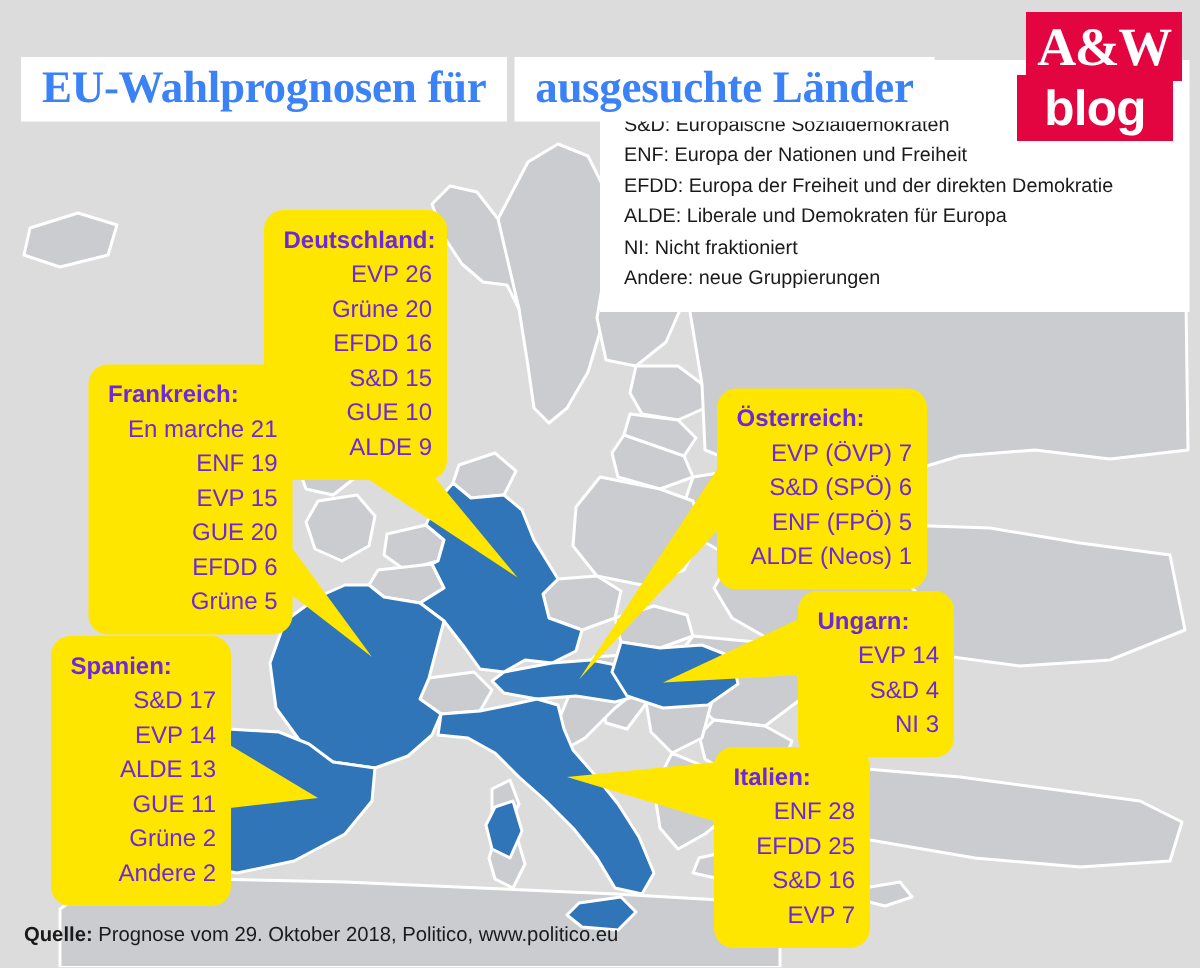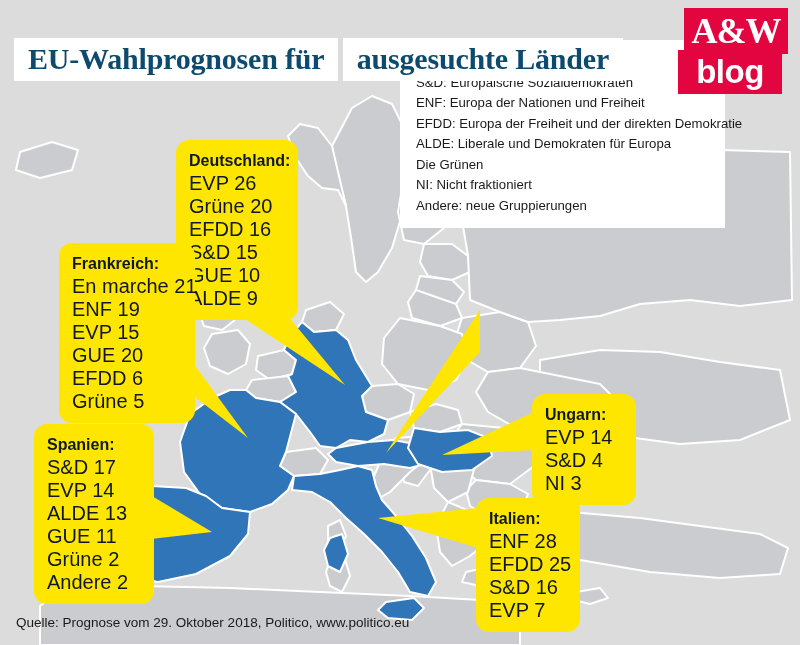--- a/index.html
+++ b/index.html
@@ -27,37 +27,37 @@
   
   #title-block {
     position: absolute;
     left: 14px;
     top: 36px;
     z-index: 30;
   }
   .title-line {
     display: inline-block;
     background: #ffffff;
-    color: #0c4a6e;
+    color: #3b82f6;
     font-family: "Liberation Serif", serif;
     font-size: 30px;
     font-weight: 700;
     line-height: 1.0;
     padding: 6px 14px 7px 14px;
     white-space: nowrap;
     letter-spacing: -0.2px;
   }
   #title-line-2 { margin-top: 2px; }
 
   
   #legend-box {
     position: absolute;
     left: 400px;
     top: 40px;
-    width: 325px;
+    width: 393px;
     background: #ffffff;
     padding: 12px 14px 12px 16px;
     box-sizing: border-box;
     z-index: 25;
   }
   .legend-row {
     font-size: 13.2px;
     color: #1a1a1a;
     line-height: 20.5px;
     white-space: nowrap;
@@ -100,33 +100,34 @@
   }
 
   
   .callout {
     position: absolute;
     background: #ffe600;
     border-radius: 13px;
     padding: 9px 10px 10px 13px;
     box-sizing: border-box;
     z-index: 20;
-    color: #0f172a;
+    color: #6d28d9;
   }
   .callout-title {
     font-size: 16px;
     font-weight: 700;
     line-height: 23px;
     white-space: nowrap;
   }
   .callout-row {
-    font-size: 20px;
+    font-size: 16px;
     font-weight: 400;
     line-height: 23px;
     white-space: nowrap;
+    text-align: right;
   }
 
   
   #pointer-layer {
     position: absolute;
     left: 0; top: 0;
     width: 800px; height: 645px;
     z-index: 15;
     pointer-events: none;
   }
@@ -134,21 +135,21 @@
   
   #source-line {
     position: absolute;
     left: 16px;
     top: 615px;
     font-size: 13.5px;
     color: #1a1a1a;
     z-index: 30;
     white-space: nowrap;
   }
-  #source-label { font-weight: 400; }
+  #source-label { font-weight: 700; }
 </style>
 </head>
 <body>
 
 <div id="infographic">
 
   <svg id="map-layer" viewBox="0 0 800 645" preserveAspectRatio="none">
     <rect x="0" y="0" width="800" height="645" fill="#dcdcdc"></rect>
 
     <g fill="#cbcccf" stroke="#ffffff" stroke-width="2" stroke-linejoin="round">
@@ -253,21 +254,20 @@
     <div class="title-line" id="title-line-1">EU-Wahlprognosen für</div>
     <div class="title-line" id="title-line-2">ausgesuchte Länder</div>
   </div>
 
   <div id="legend-box">
     <div class="legend-row">EVP: Europäische Volkspartei</div>
     <div class="legend-row">S&amp;D: Europäische Sozialdemokraten</div>
     <div class="legend-row">ENF: Europa der Nationen und Freiheit</div>
     <div class="legend-row">EFDD: Europa der Freiheit und der direkten Demokratie</div>
     <div class="legend-row">ALDE: Liberale und Demokraten für Europa</div>
-    <div class="legend-row">Die Grünen</div>
     <div class="legend-row">NI: Nicht fraktioniert</div>
     <div class="legend-row">Andere: neue Gruppierungen</div>
   </div>
 
   <div id="logo">
     <div id="logo-aw">A&amp;W</div>
     <div id="logo-blog">blog</div>
   </div>
 
   <div class="callout" id="callout-deutschland" style="left:176px; top:140px; width:122px;">
@@ -293,20 +293,27 @@
   <div class="callout" id="callout-spanien" style="left:34px; top:424px; width:120px;">
     <div class="callout-title">Spanien:</div>
     <div class="callout-row">S&amp;D 17</div>
     <div class="callout-row">EVP 14</div>
     <div class="callout-row">ALDE 13</div>
     <div class="callout-row">GUE 11</div>
     <div class="callout-row">Grüne 2</div>
     <div class="callout-row">Andere 2</div>
   </div>
 
+  <div class="callout" id="callout-oesterreich" style="left:478px; top:259px; width:140px;">
+    <div class="callout-title">Österreich:</div>
+    <div class="callout-row">EVP (ÖVP) 7</div>
+    <div class="callout-row">S&amp;D (SPÖ) 6</div>
+    <div class="callout-row">ENF (FPÖ) 5</div>
+    <div class="callout-row">ALDE (Neos) 1</div>
+  </div>
 
   <div class="callout" id="callout-ungarn" style="left:532px; top:394px; width:104px;">
     <div class="callout-title">Ungarn:</div>
     <div class="callout-row">EVP 14</div>
     <div class="callout-row">S&amp;D 4</div>
     <div class="callout-row">NI 3</div>
   </div>
 
   <div class="callout" id="callout-italien" style="left:476px; top:498px; width:104px;">
     <div class="callout-title">Italien:</div>

